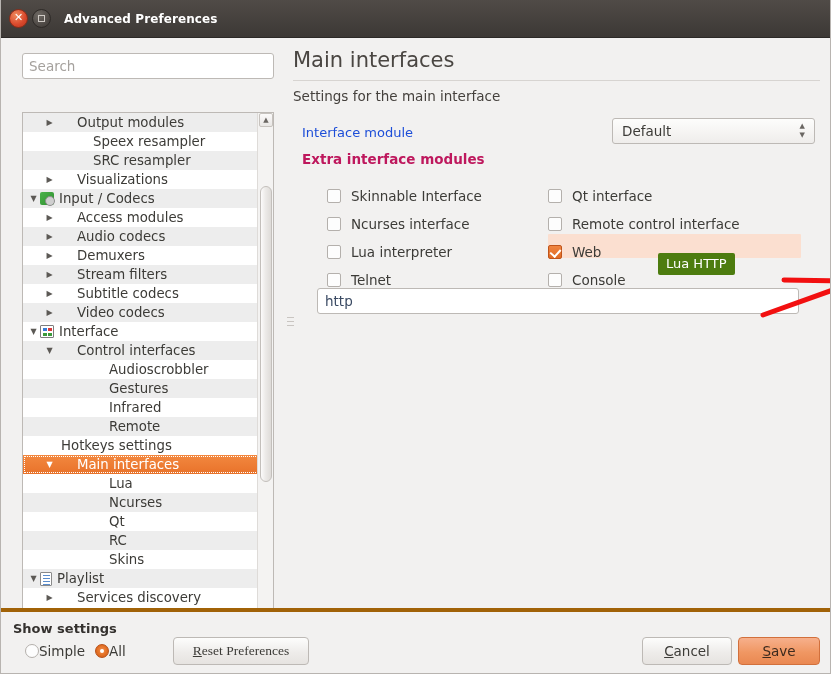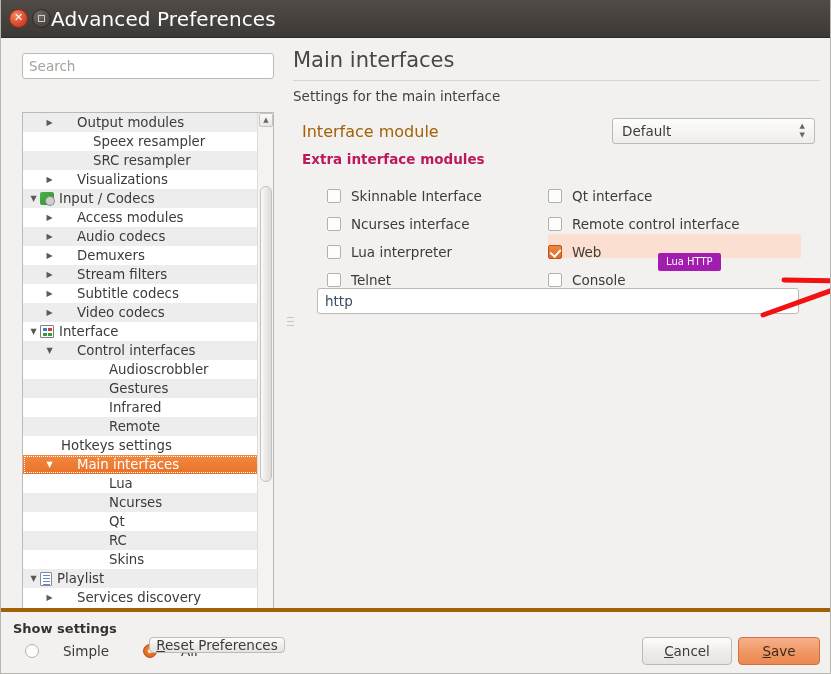--- a/index.html
+++ b/index.html
@@ -44,23 +44,24 @@
   }
   .winbtn.max {
     margin-left: 4px;
     background: radial-gradient(circle at 35% 30%, #6e6964 0%, #4a4541 70%, #3b3633 100%);
     border: 1px solid #2e2a27;
   }
   .winbtn.max .sq {
     width: 7px; height: 7px; border: 1.5px solid #cfcac5; background: transparent;
   }
   .title-text {
+    margin-left: 13px;
     color: #ffffff;
-    font-size: 20px;
-    font-weight: normal;
+    font-size: 12px;
+    font-weight: bold;
     letter-spacing: 0.1px;
   }
 
   
   .left-pane {
     position: absolute; left: 0; top: 38px;
     width: 285px; height: 571px;
   }
   .search-box {
     position: absolute; left: 21px; top: 15px;
@@ -228,21 +229,21 @@
   .panel-rule {
     position: absolute; left: 0; top: 42px;
     width: 527px; height: 1px; background: #d7d4d1;
   }
   .panel-sub {
     position: absolute; left: 0; top: 50px;
     font-size: 13.5px; color: #45413d;
   }
 
   .row-module { position: absolute; left: 9px; top: 84px; }
-  .row-module .lab { font-size: 16px; color: #a16207; }
+  .row-module .lab { font-size: 13px; color: #1d4ed8; }
   .combo {
     position: absolute; left: 319px; top: 80px;
     width: 203px; height: 26px;
     background: linear-gradient(to bottom, #fdfdfc 0%, #efedeb 100%);
     border: 1px solid #bdb9b5;
     border-radius: 3px;
     display: flex; align-items: center;
     padding-left: 9px;
     font-size: 13.5px; color: #3c3b37;
   }
@@ -288,23 +289,23 @@
     font-size: 13.5px;
     color: #3a4a63;
     padding: 0 7px;
     outline: none;
   }
 
   
   .tooltip {
     position: absolute;
     left: 365px; top: 215px;
-    background: #a21caf;
+    background: #4d7c0f;
     color: #ffffff;
-    font-size: 10px;
+    font-size: 13px;
     padding: 3px 8px 4px 8px;
     border-radius: 2px;
     white-space: nowrap;
     z-index: 40;
   }
 
   
   .annot {
     position: absolute; left: 465px; top: 220px;
     width: 120px; height: 70px;
@@ -317,21 +318,21 @@
     width: 831px; height: 65px;
     background: #f2f1f0;
     border-top: 4px solid #a16207;
   }
   .show-settings {
     position: absolute; left: 12px; top: 9px;
     font-size: 13px; font-weight: bold; color: #35322f;
   }
   .radios {
     position: absolute; left: 24px; top: 31px;
-    display: flex; align-items: center; gap: 24px;
+    display: flex; align-items: center; gap: 0;
   }
   .radio {
     width: 14px; height: 14px; border-radius: 50%;
     background: #fdfdfd; border: 1px solid #b4b0ac;
     position: relative; flex: 0 0 auto;
   }
   .radio.sel {
     background: radial-gradient(circle at 50% 45%, #f29050 0%, #e36f23 55%, #c8571a 100%);
     border-color: #b84f16;
   }
@@ -347,21 +348,21 @@
     background: linear-gradient(to bottom, #fdfdfc 0%, #eeecea 55%, #e6e3e0 100%);
     border: 1px solid #bdb9b5;
     border-radius: 4px;
     font-family: "DejaVu Sans", "Liberation Sans", sans-serif;
     font-size: 13.5px;
     color: #3c3b37;
     display: flex; align-items: center; justify-content: center;
     cursor: default;
   }
   .btn .u { text-decoration: underline; }
-  .btn-reset { position: absolute; left: 148px; top: 25px; width: 136px; height: 16px; }
+  .btn-reset { position: absolute; left: 172px; top: 25px; width: 136px; height: 28px; font-family: Liberation Serif, serif; }
   .btn-cancel { position: absolute; left: 641px; top: 25px; width: 90px; height: 28px; }
   .btn-save {
     position: absolute; left: 737px; top: 25px; width: 82px; height: 28px;
     background: linear-gradient(to bottom, #f7b08c 0%, #f09763 55%, #ea8851 100%);
     border: 1px solid #d2703c;
     color: #3c2a1e;
   }
 </style>
 </head>
 <body>

